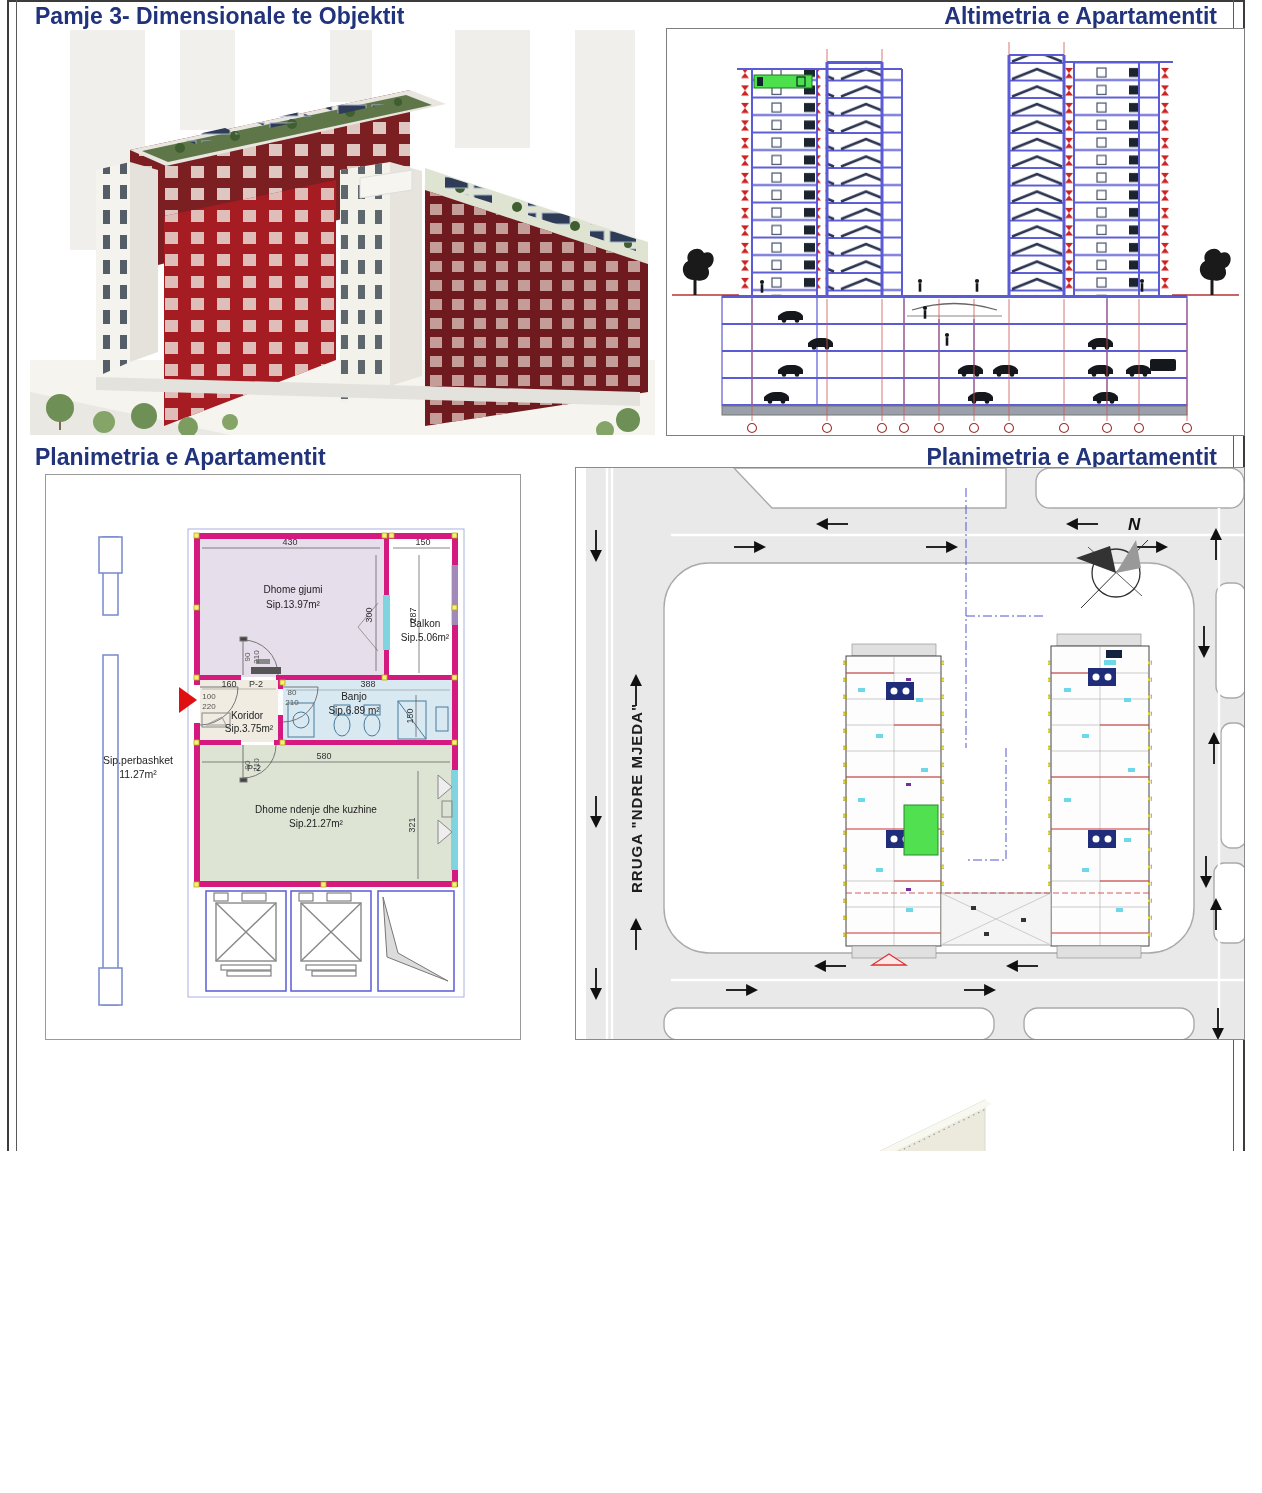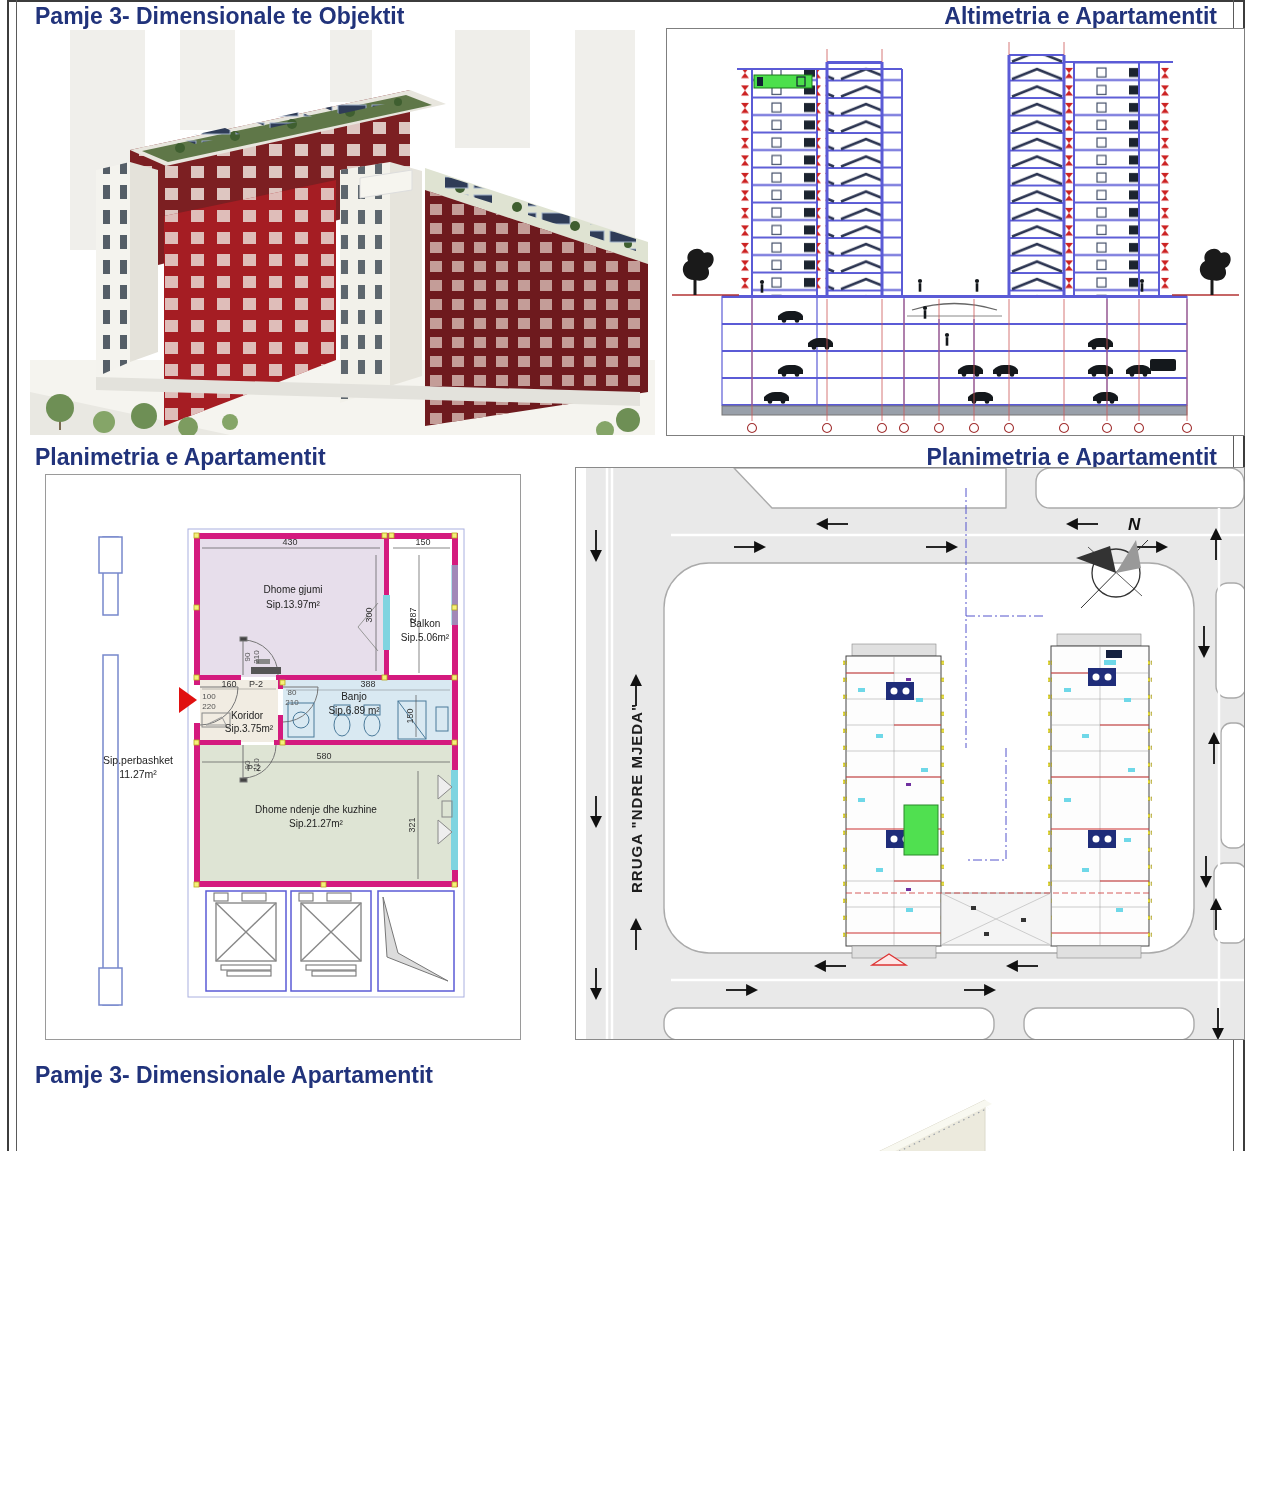--- a/index.html
+++ b/index.html
@@ -26,21 +26,20 @@
 <body>
 
 <div id="sheet">
   <div class="frame-outer"></div>
   <div class="frame-inner"></div>
 
   <div class="title" style="left:35px;top:3px;">Pamje 3- Dimensionale te Objektit</div>
   <div class="title" style="left:35px;top:444px;">Planimetria e Apartamentit</div>
   <div class="title right" style="left:666px;top:3px;width:551px;">Altimetria e Apartamentit</div>
   <div class="title right" style="left:575px;top:444px;width:642px;">Planimetria e Apartamentit</div>
-  <div class="title" style="left:35px;top:1062px;">Pamje 3- Dimensionale Apartamentit</div>
 
   <div class="imgbox" style="left:30px;top:30px;">
   <svg width="625" height="405" viewBox="0 0 625 405">
     <defs>
       <pattern id="b3w1" width="26" height="22" patternUnits="userSpaceOnUse">
         <rect x="5" y="4" width="13" height="12" fill="#e9d9d3"></rect>
           </pattern>
       <pattern id="b3w2" width="22" height="19" patternUnits="userSpaceOnUse">
         <rect x="4" y="3" width="12" height="11" fill="#c9a49e"></rect>
           </pattern>

